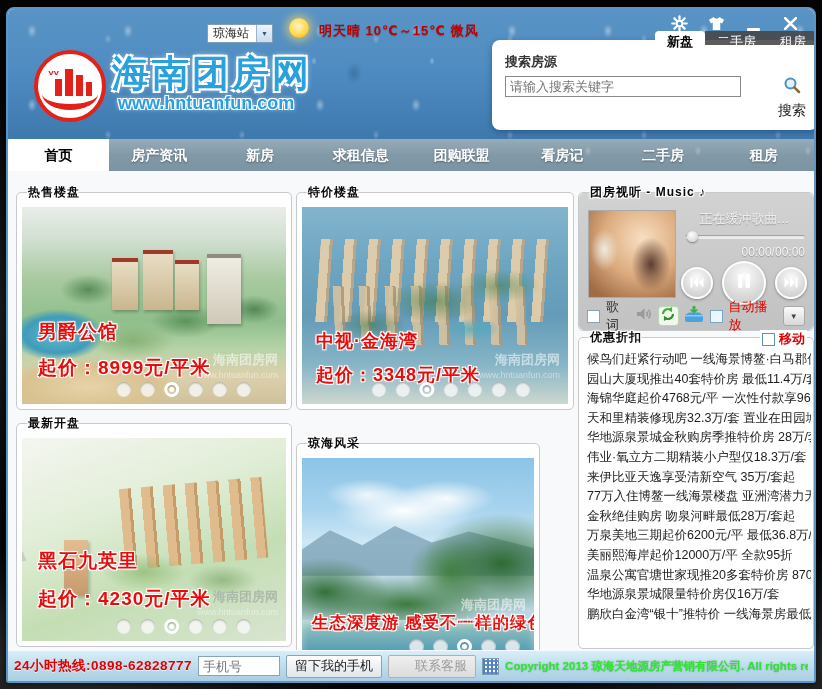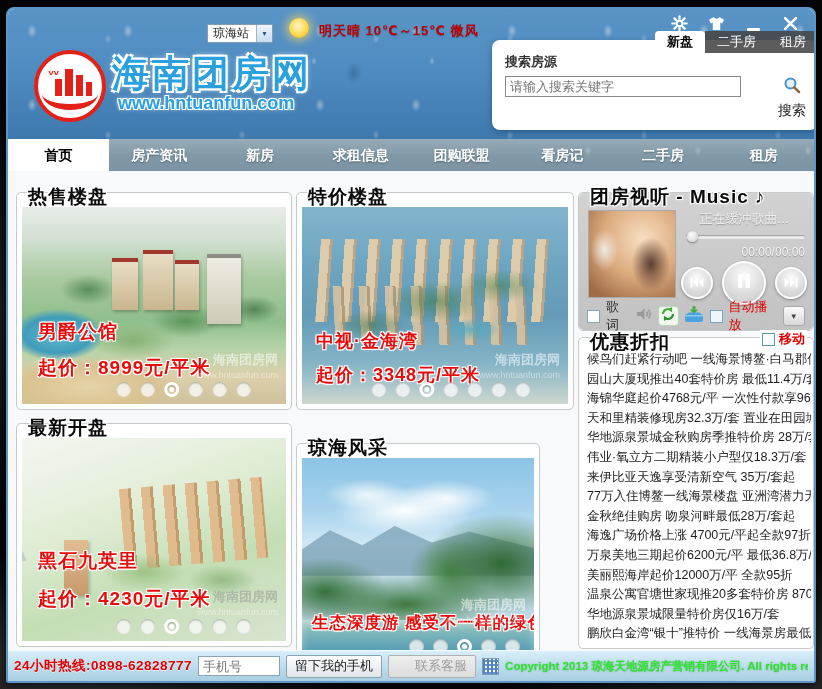--- a/index.html
+++ b/index.html
@@ -74,21 +74,21 @@
   }
   .brand-url {
     position:absolute; left:110px; top:84px; font-size:18px; font-weight:bold; color:#2a9fe0;
     text-shadow:-1px -1px 0 #fff,1px -1px 0 #fff,-1px 1px 0 #fff,1px 1px 0 #fff,0 0 5px #fff;
   }
   
   .search-panel {
     position:absolute; left:484px; top:31px; width:326px; height:90px;
     background:#fff; border-radius:8px; box-shadow:0 2px 6px rgba(0,30,60,.35);
   }
-  .search-tabs { position:absolute; right:0; top:-9px; height:22px; display:flex; }
+  .search-tabs { position:absolute; right:0; top:-9px; height:14px; display:flex; }
   .search-tab {
     padding:0 12px; font-size:13px; line-height:22px; color:#fff; cursor:pointer;
     background:rgba(70,70,70,.88);
   }
   .search-tab:last-child { border-radius:0 6px 0 0; }
   .search-tab.active { background:#fff; color:#000; font-weight:bold; border-radius:4px 4px 0 0; }
   .search-label { position:absolute; left:13px; top:13px; font-size:13px; font-weight:bold; color:#333; }
   .search-input {
     position:absolute; left:13px; top:36px; width:236px; height:21px;
     border:1px solid #8a8a8a; font-size:13px; padding:0 4px; color:#333;
@@ -108,21 +108,21 @@
     flex:1; text-align:center; line-height:32px; font-size:14px; font-weight:bold;
     color:#fff; text-shadow:0 1px 2px rgba(0,0,0,.35); cursor:pointer; white-space:nowrap;
   }
   .nav-item.active { background:#fff; color:#000; text-shadow:none; }
   
   .card {
     position:absolute; background:#fff; border:1px solid #c6cacc; border-radius:5px;
     box-shadow:inset 0 0 0 1px #fff;
   }
   .card-title {
-    position:absolute; left:8px; top:-9px; font-size:19px; font-weight:bold; color:#0a0a0a;
+    position:absolute; left:8px; top:-9px; font-size:12px; font-weight:bold; color:#0a0a0a;
     padding:0 3px; letter-spacing:1px;
     text-shadow:-1px -1px 0 #fff,1px -1px 0 #fff,-1px 1px 0 #fff,1px 1px 0 #fff,0 0 4px #fff;
   }
   .photo { position:absolute; left:5px; right:5px; top:14px; bottom:5px; overflow:hidden; cursor:pointer; }
   .caption {
     position:absolute; font-weight:bold; color:#e70d0d; letter-spacing:1px; white-space:nowrap;
     text-shadow:-1px -1px 0 #fff,1px -1px 0 #fff,-1px 1px 0 #fff,1px 1px 0 #fff,0 0 3px #fff;
   }
   .dots { position:absolute; bottom:7px; left:50%; transform:translateX(-28%); display:flex; gap:9px; }
   .dot {
@@ -472,21 +472,20 @@
     <div class="deal-list">
         <div class="deal-item">候鸟们赶紧行动吧 一线海景博鳌·白马郡仅</div>
         <div class="deal-item">园山大厦现推出40套特价房 最低11.4万/套</div>
         <div class="deal-item">海锦华庭起价4768元/平 一次性付款享96折</div>
         <div class="deal-item">天和里精装修现房32.3万/套 置业在田园城市</div>
         <div class="deal-item">华地源泉景城金秋购房季推特价房 28万/套</div>
         <div class="deal-item">伟业·氧立方二期精装小户型仅18.3万/套</div>
         <div class="deal-item">来伊比亚天逸享受清新空气 35万/套起</div>
         <div class="deal-item">77万入住博鳌一线海景楼盘 亚洲湾潜力无限</div>
         <div class="deal-item">金秋绝佳购房 吻泉河畔最低28万/套起</div>
-        <div class="deal-item">海逸广场价格上涨 4700元/平起全款97折</div>
         <div class="deal-item">万泉美地三期起价6200元/平 最低36.8万/套</div>
         <div class="deal-item">美丽熙海岸起价12000万/平 全款95折</div>
         <div class="deal-item">温泉公寓官塘世家现推20多套特价房 8700元</div>
         <div class="deal-item">华地源泉景城限量特价房仅16万/套</div>
         <div class="deal-item">鹏欣白金湾“银十”推特价 一线海景房最低</div>
       </div>
   </div>
 
   <div class="card" style="left:8px; top:414px; width:276px; height:224px;">
     <div class="card-title">最新开盘</div>

